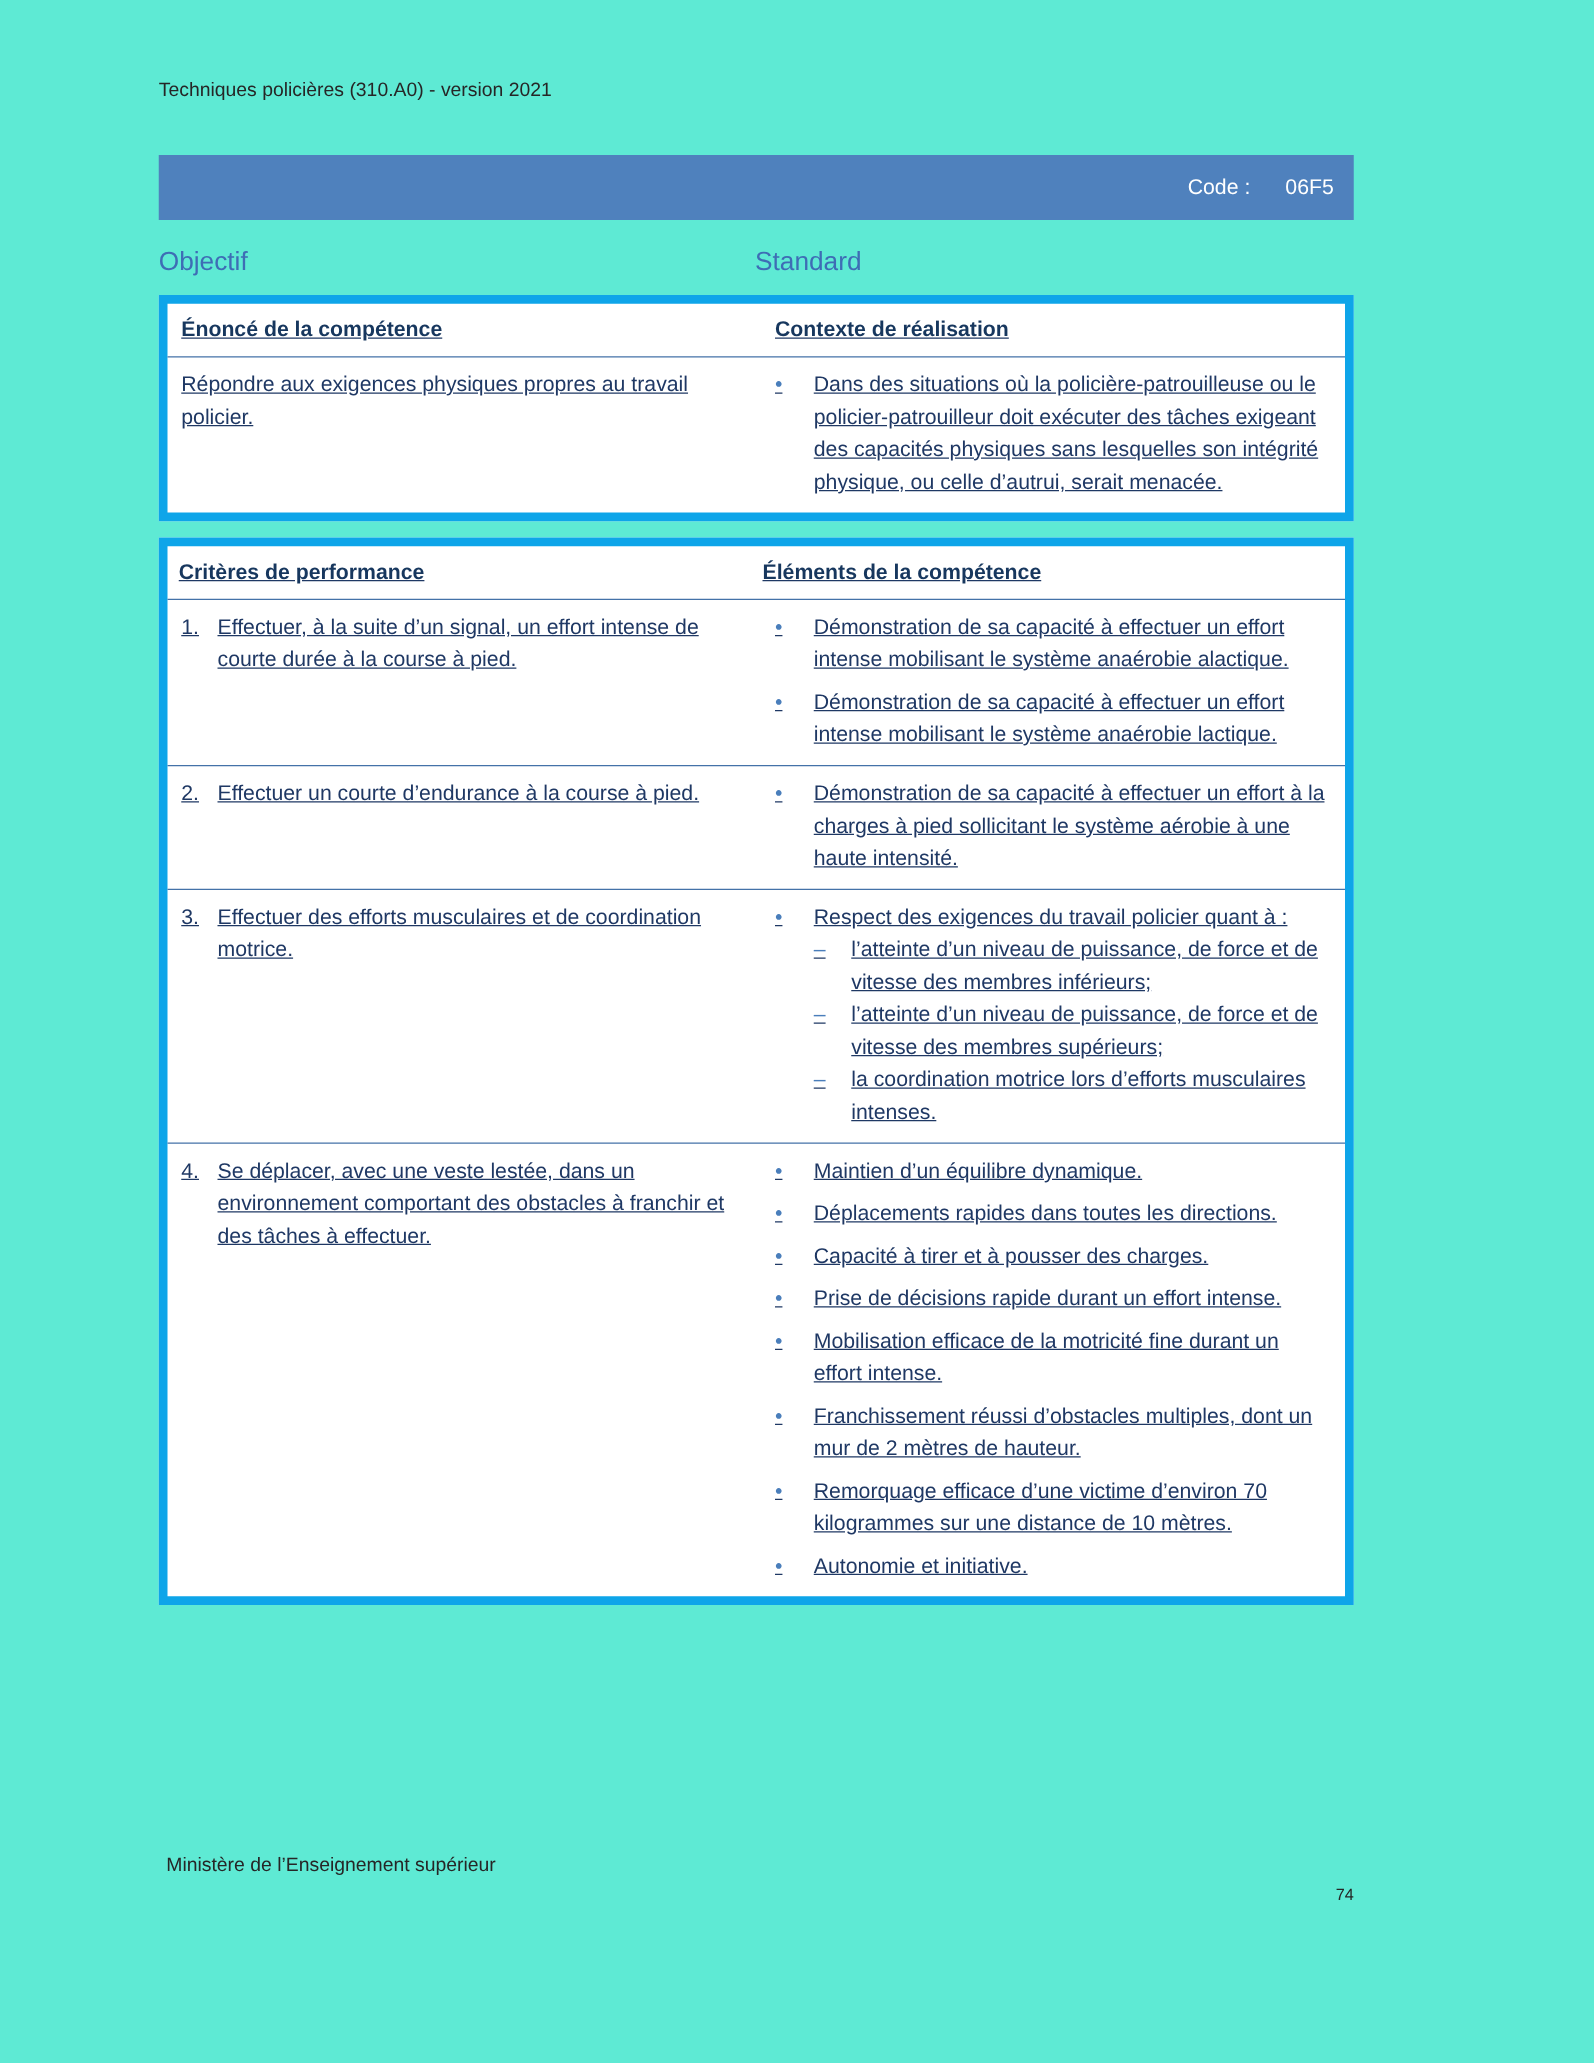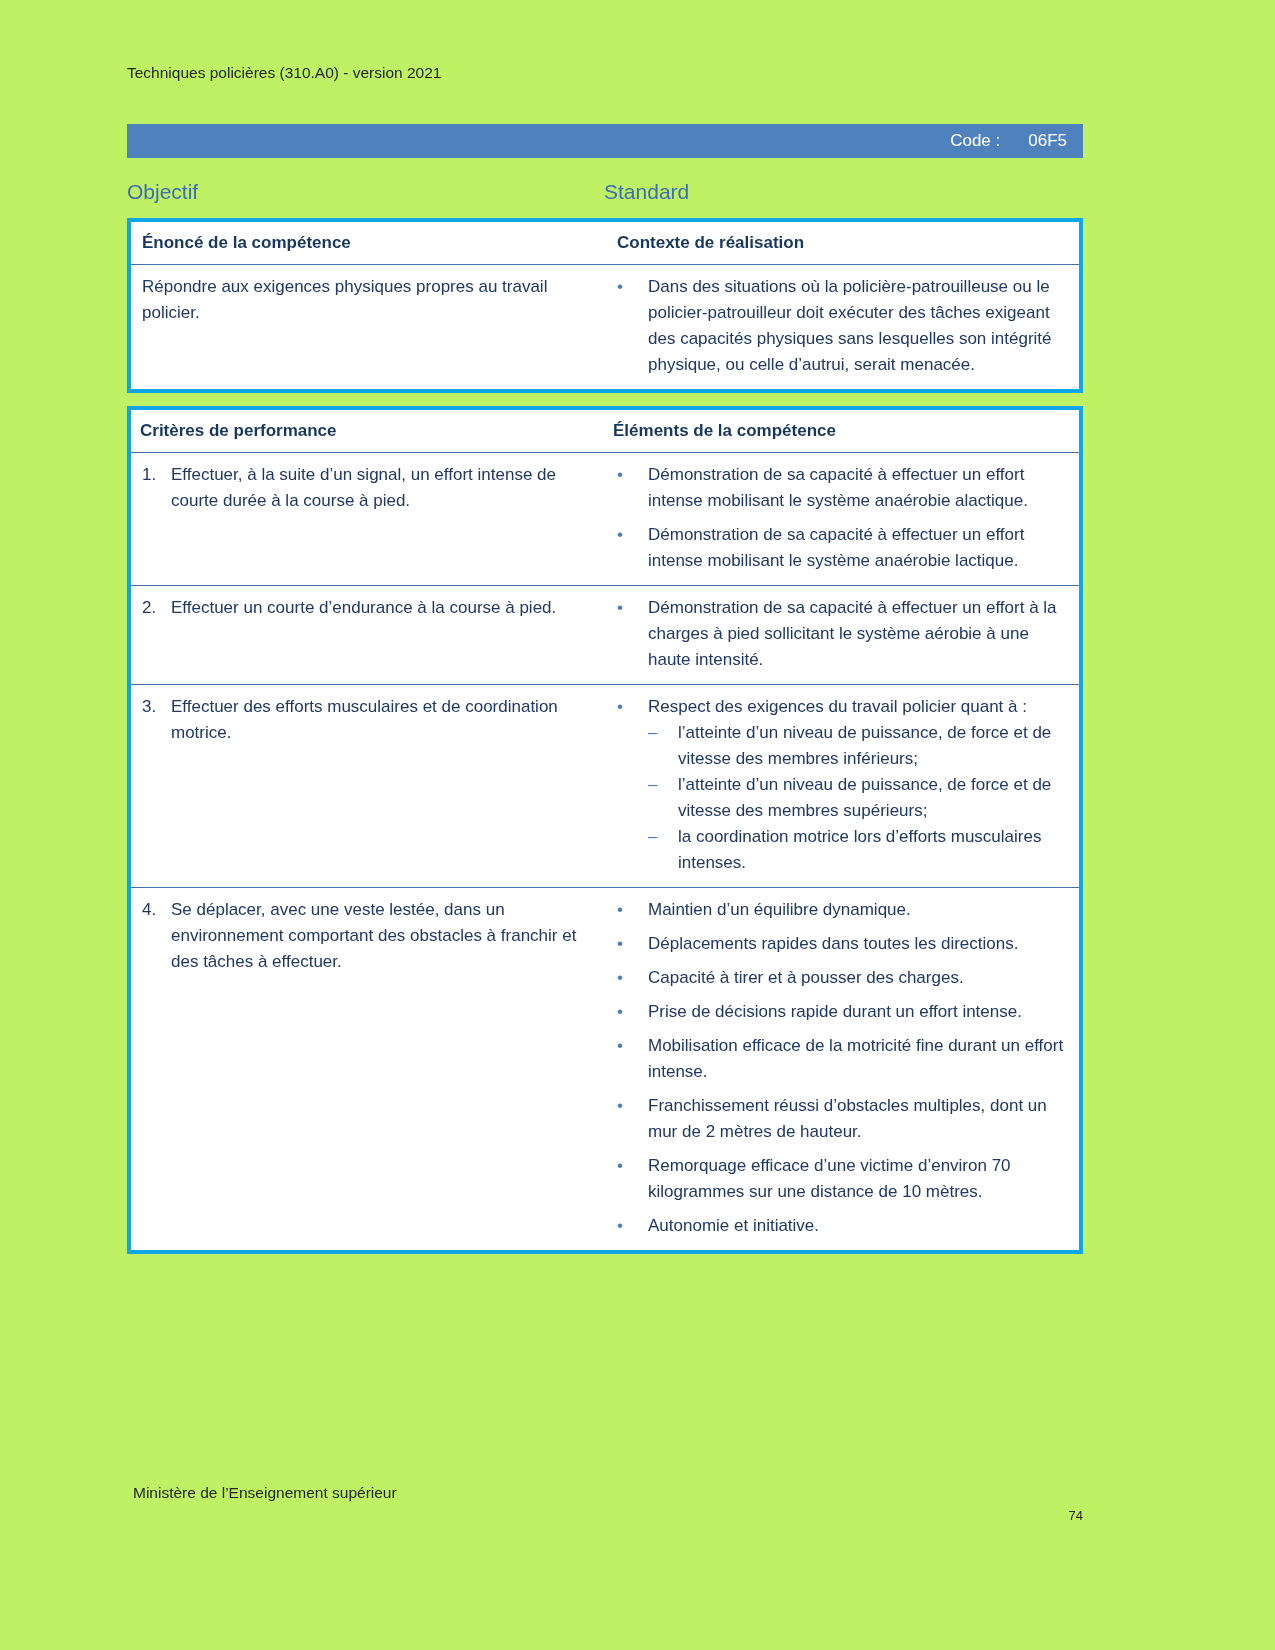--- a/index.html
+++ b/index.html
@@ -3,38 +3,38 @@
 <meta charset="utf-8">
 <style>
   * { margin:0; padding:0; box-sizing:border-box; }
   html,body { background:#ffffff; }
   body {
     width:1275px; height:1650px;
     font-family:"Liberation Sans", sans-serif;
     color:#1f3864;
     position:relative;
   }
-  .page { position:relative; width:1275px; height:1650px; padding:64px 192px 0 127px; background:#bef264; }
+  .page { position:relative; width:1275px; height:1650px; padding:64px 192px 0 127px; background:#5eead4; }
 
   .running-header { font-size:15.5px; color:#262626; margin-bottom:42px; }
 
   .code-banner {
-    height:34px; background:#4f81bd; color:#ffffff;
+    height:52px; background:#4f81bd; color:#ffffff;
     display:flex; align-items:center; justify-content:flex-end;
     font-size:17px; padding-right:16px;
   }
   .code-banner .code-label { margin-right:28px; }
 
   .section-headers { display:flex; margin-top:22px; }
   .heading { font-size:21px; font-weight:normal; color:#3e6db5; }
 
   .col-left  { width:477px; flex-shrink:0; }
   .col-right { flex:1; min-width:0; }
 
-  .table { border:4px solid #0ea5e9; margin-top:14px; background:#fff; }
+  .table { border:7px solid #0ea5e9; margin-top:14px; background:#fff;text-decoration:underline; }
   .table + .table { margin-top:13px; }
   .t-row { display:flex; }
   .t-body-row { border-top:1px solid #4472a8; }
 
   .cell { padding:9px 14px 11px 11px; font-size:17px; line-height:26px; }
   .cell.right-cell { padding-left:9px; }
   .th { font-weight:bold; color:#17375e; padding-top:8px; padding-bottom:8px; }
 
   .numbered { display:flex; }
   .numbered .num { width:29px; flex-shrink:0; }

